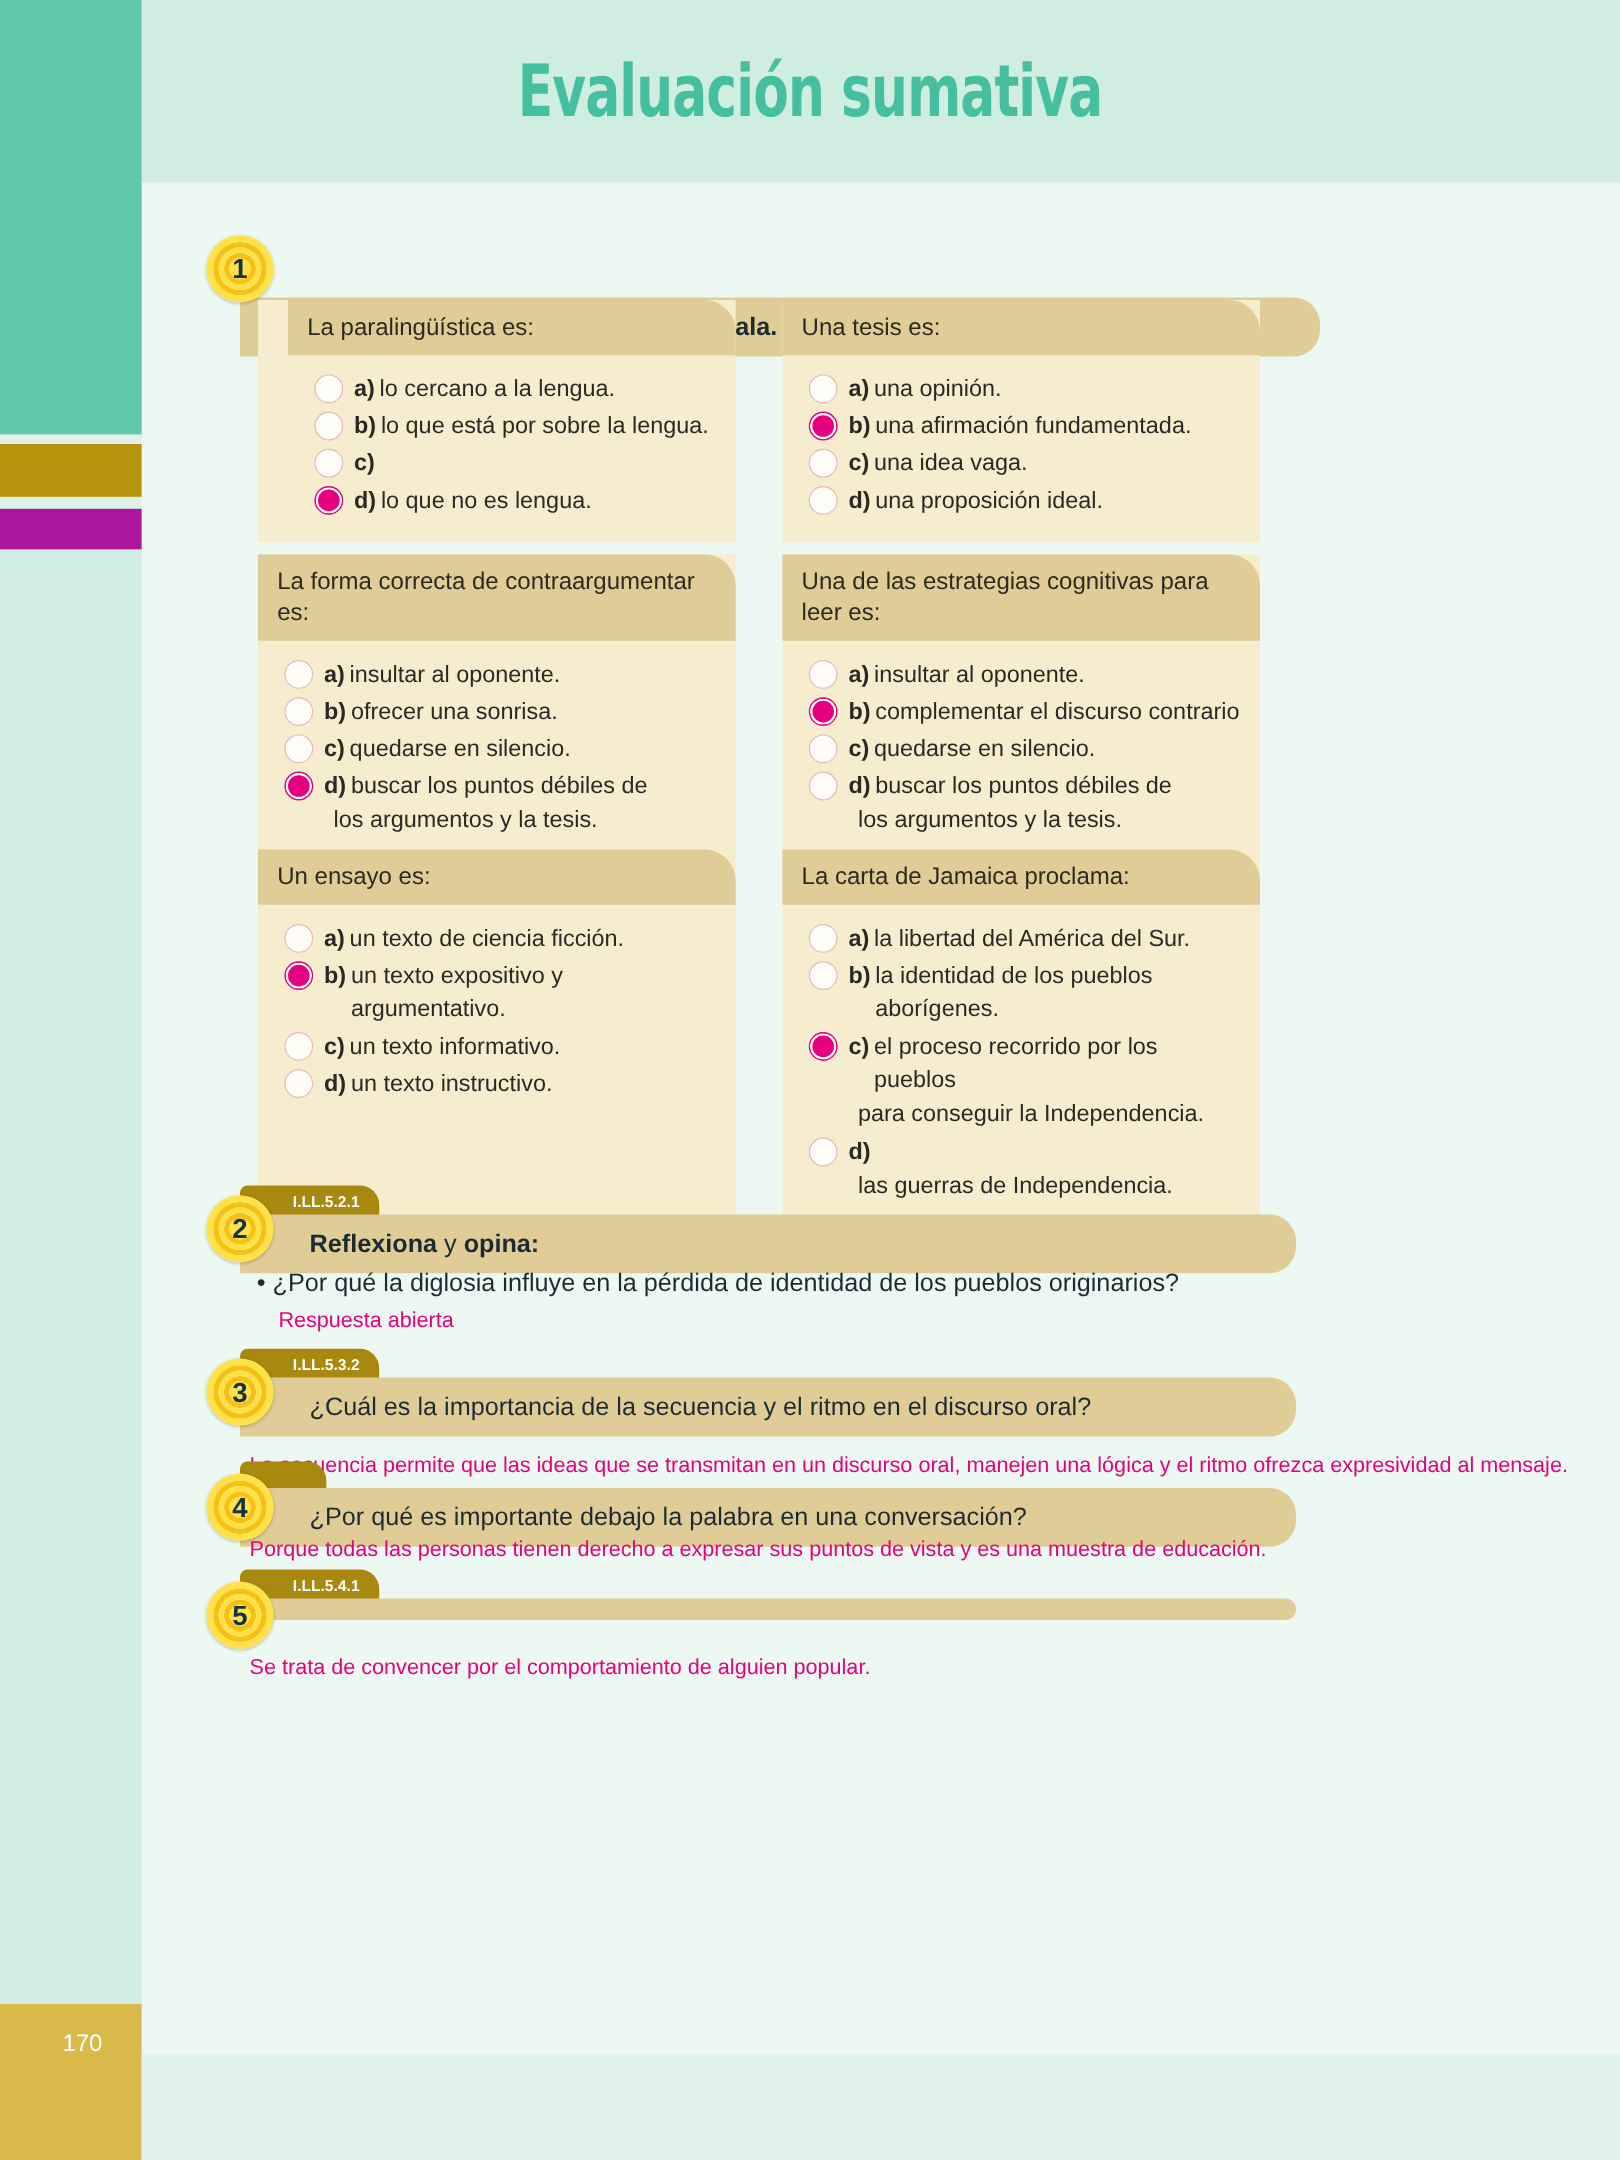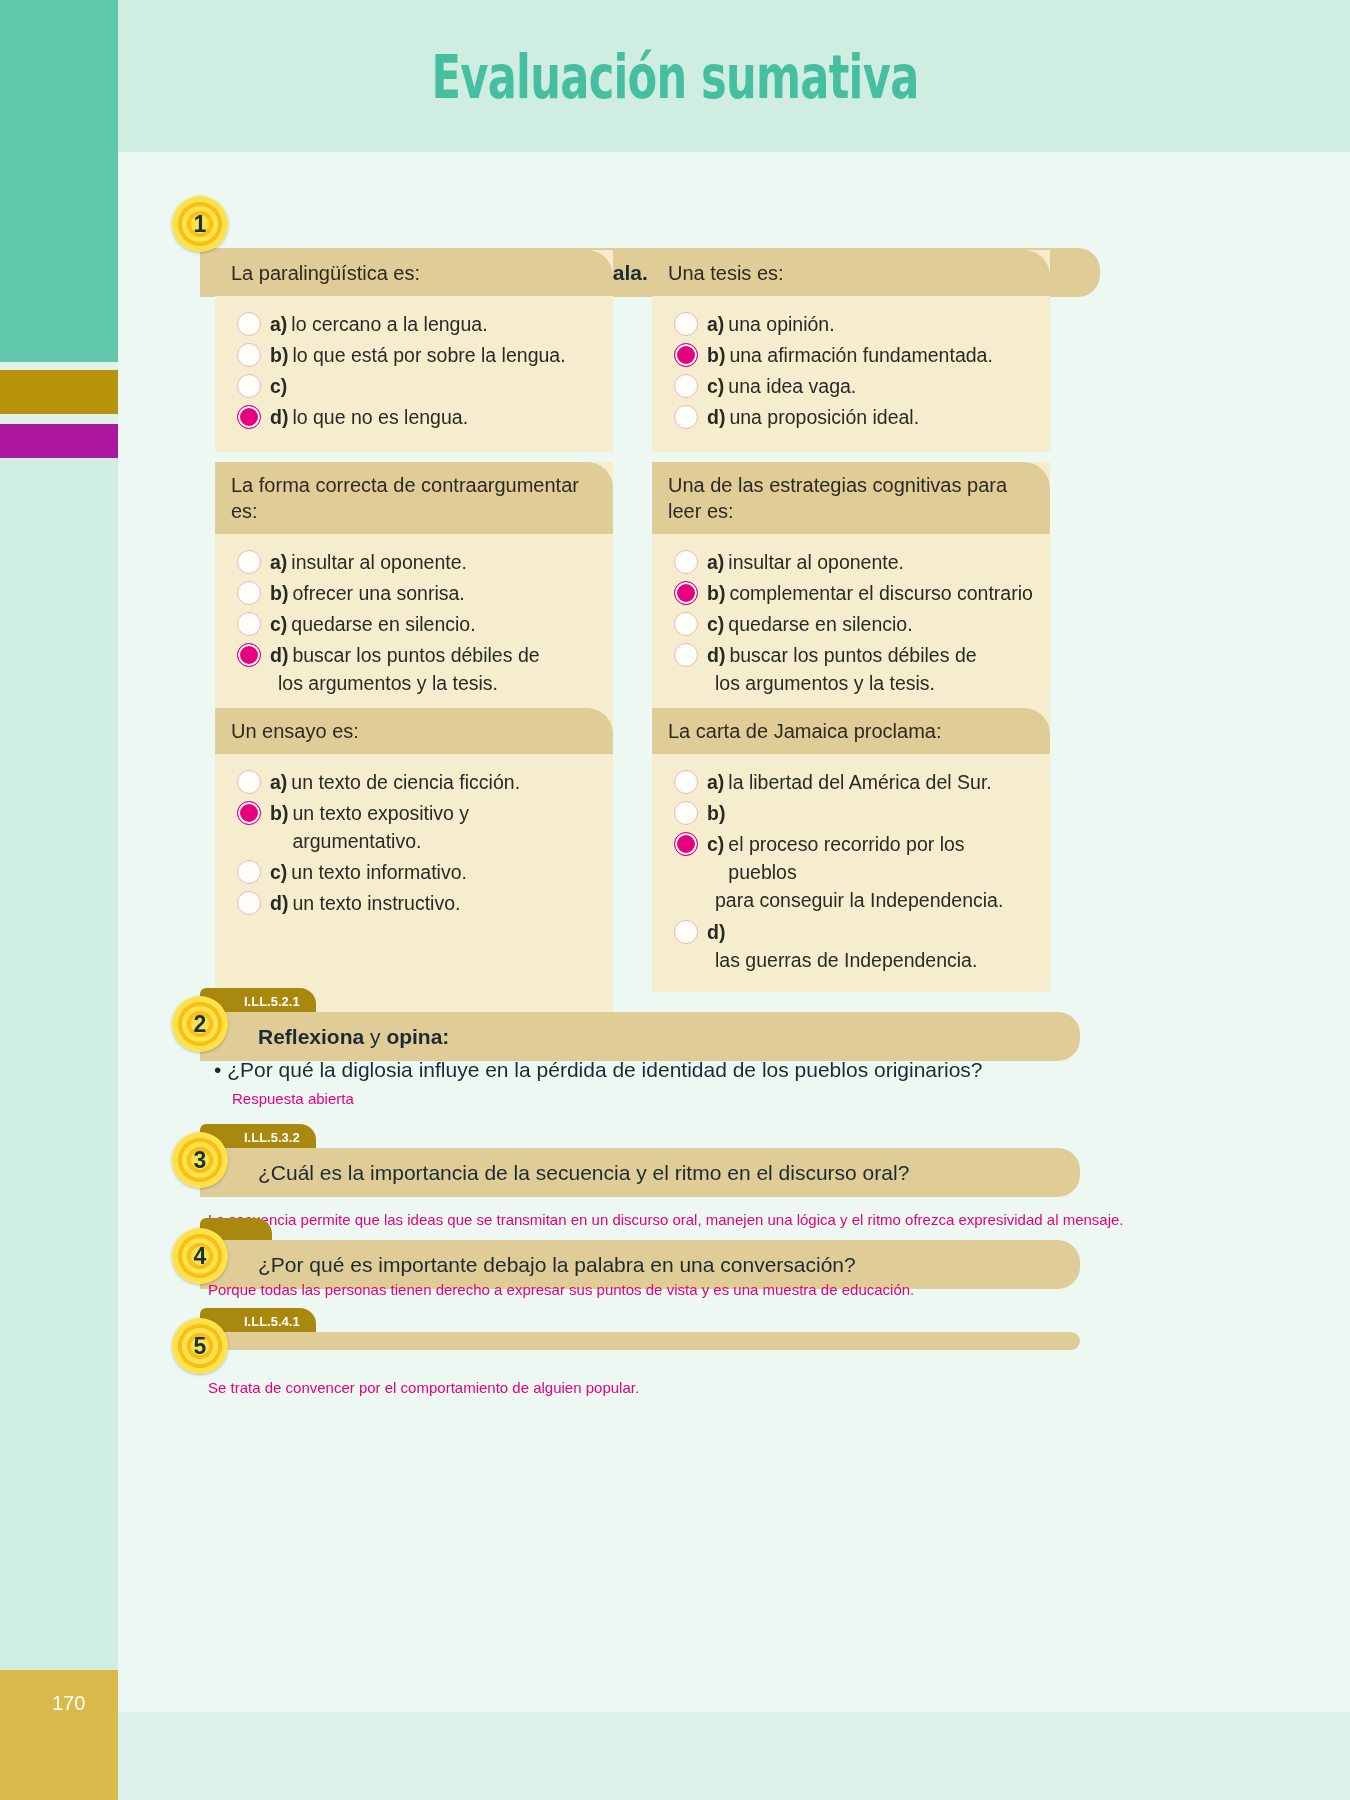--- a/index.html
+++ b/index.html
@@ -204,21 +204,21 @@
 
   
   .bullet-q {
     position: absolute;
     font-size: 21px;
     color: #1c2b33;
     font-family: "Liberation Sans", sans-serif;
   }
   .answer {
     position: absolute;
-    font-size: 15px;
+    font-size: 18px;
     color: #e5007e;
     font-family: "Liberation Sans", sans-serif;
     white-space: nowrap;
   }
 </style>
 </head>
 <body>
 
 <div class="page-bg"></div>
 <div class="content-sheet"></div>
@@ -233,21 +233,21 @@
 <div class="page-title">Evaluación sumativa</div>
 <div class="page-number">170</div>
 
 <div class="qbar" style="top:210px;">
   <div class="medal" style="top:-14px;">1</div>
   <div class="qbar-body" style="top:0; width:900px;margin-top:38px;">
     <b>Identifica</b><span> la respuesta correcta y </span><b>píntala.</b>
   </div>
 </div>
 
-<div class="mcq" style="left:215px; top:250px;">
+<div class="mcq" style="left:215px; top:250px;padding-left:25px;">
   <div class="mcq-head">La paralingüística es:</div>
   <div class="mcq-opts">
     <div class="opt">
         <span class="radio"></span>
         <span class="opt-letter">a)</span>
         <span class="opt-text">lo cercano a la lengua.</span>
       </div>
     <div class="opt">
         <span class="radio"></span>
         <span class="opt-letter">b)</span>
@@ -375,20 +375,21 @@
   <div class="mcq-head">La carta de Jamaica proclama:</div>
   <div class="mcq-opts" style="padding-bottom:18px;">
     <div class="opt">
         <span class="radio"></span>
         <span class="opt-letter">a)</span>
         <span class="opt-text">la libertad del América del Sur.</span>
       </div>
     <div class="opt">
         <span class="radio"></span>
         <span class="opt-letter">b)</span>
+        <span class="opt-text">la identidad de los pueblos aborígenes.</span>
       </div>
     <div class="opt">
         <span class="radio filled"></span>
         <span class="opt-letter">c)</span>
         <span class="opt-text">el proceso recorrido por los pueblos</span>
       </div>
     <div class="opt-cont">para conseguir la Independencia.</div>
     <div class="opt" style="margin-top:4px;">
         <span class="radio"></span>
         <span class="opt-letter">d)</span>

